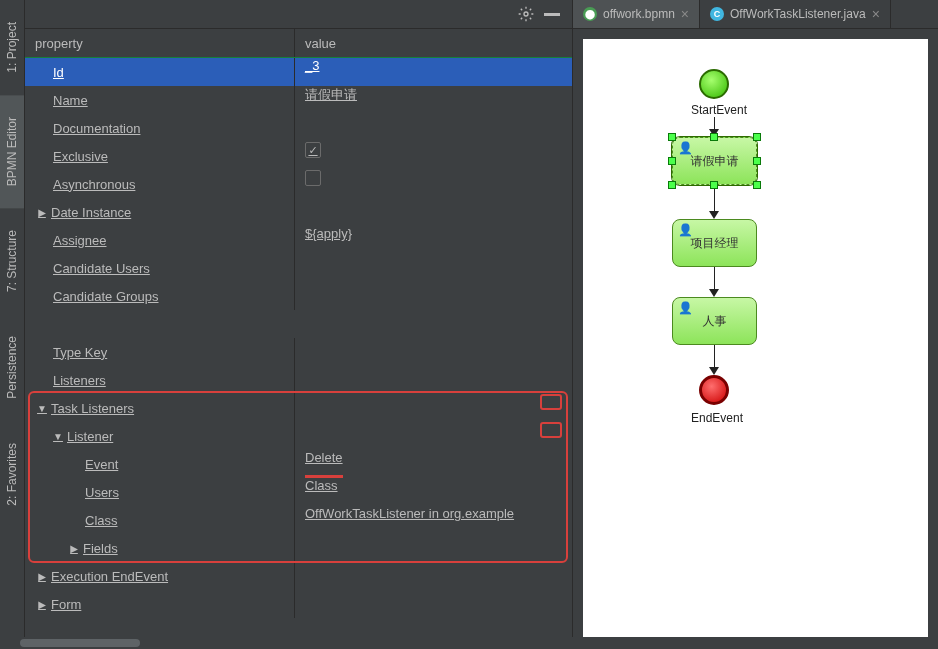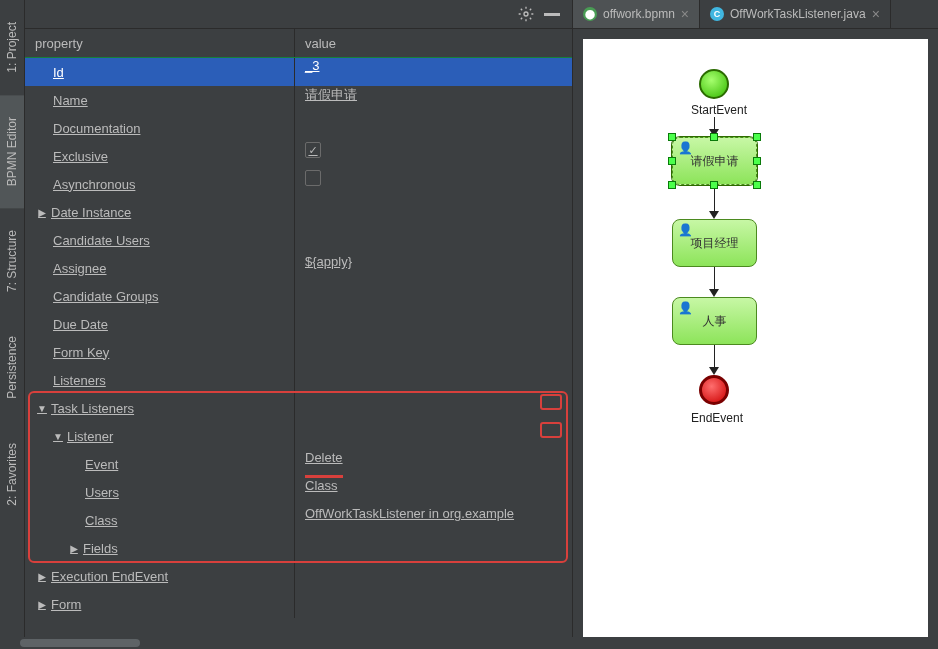--- a/index.html
+++ b/index.html
@@ -148,47 +148,44 @@
       </div>
       <div class="row">
         <div class="cell-prop indent0">
             <span class="tri">▶</span>
             <span>Date Instance</span>
           </div>
         <div class="cell-val"></div>
       </div>
       <div class="row">
         <div class="cell-prop indent1">
+            <span>Assignee</span>
+          </div>
+        <div class="cell-val">
+            <span>${apply}</span>
+          </div>
+      </div>
+      <div class="row">
+        <div class="cell-prop indent1">
             <span>Candidate Users</span>
           </div>
         <div class="cell-val"></div>
       </div>
       <div class="row">
         <div class="cell-prop indent1">
-            <span>Assignee</span>
-          </div>
-        <div class="cell-val">
-            <span>${apply}</span>
-          </div>
-      </div>
-      <div class="row">
-        <div class="cell-prop indent1">
             <span>Candidate Groups</span>
           </div>
         <div class="cell-val"></div>
       </div>
       <div class="row">
-        <div class="cell-prop indent1">
-            <span>Due Date</span>
-          </div>
-        <div class="cell-val"></div>
-      </div>
-      <div class="row">
-        <div class="cell-prop indent1">
-            <span>Form Key</span>
+        <div class="cell-val"></div>
+      </div>
+      <div class="row">
+        <div class="cell-prop indent1">
+            <span>Type Key</span>
           </div>
         <div class="cell-val"></div>
       </div>
       <div class="row">
         <div class="cell-prop indent1">
             <span>Listeners</span>
           </div>
         <div class="cell-val"></div>
       </div>
       <div class="row">

